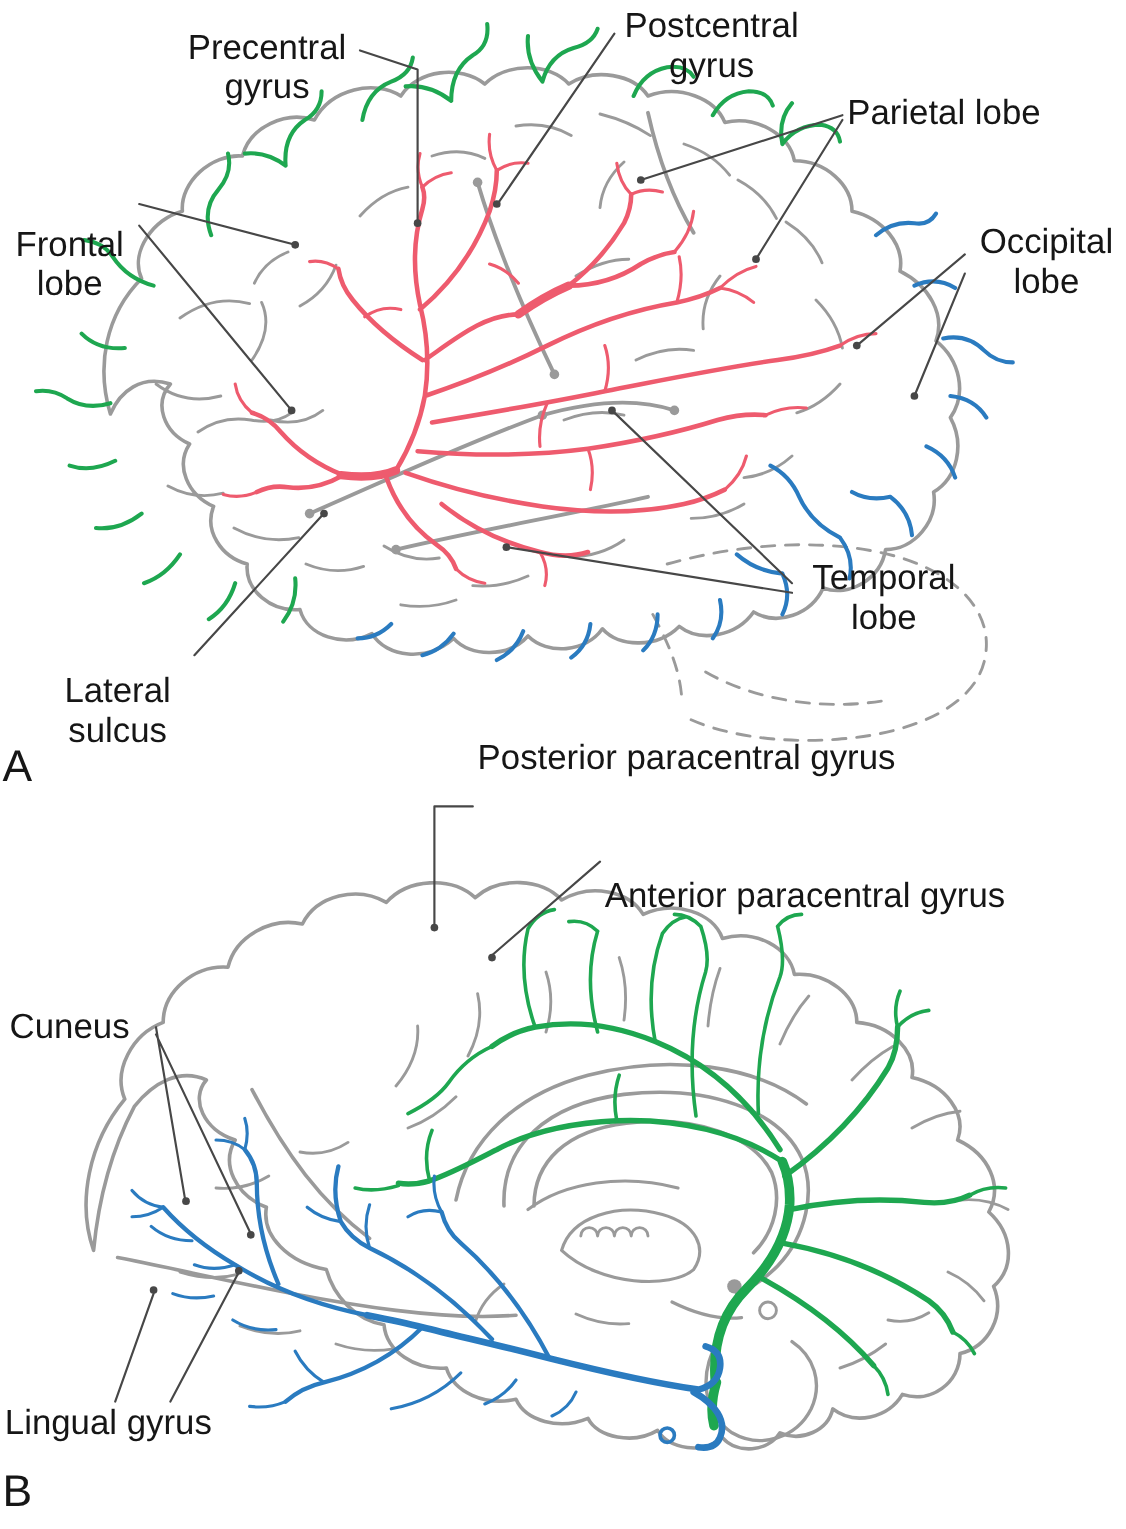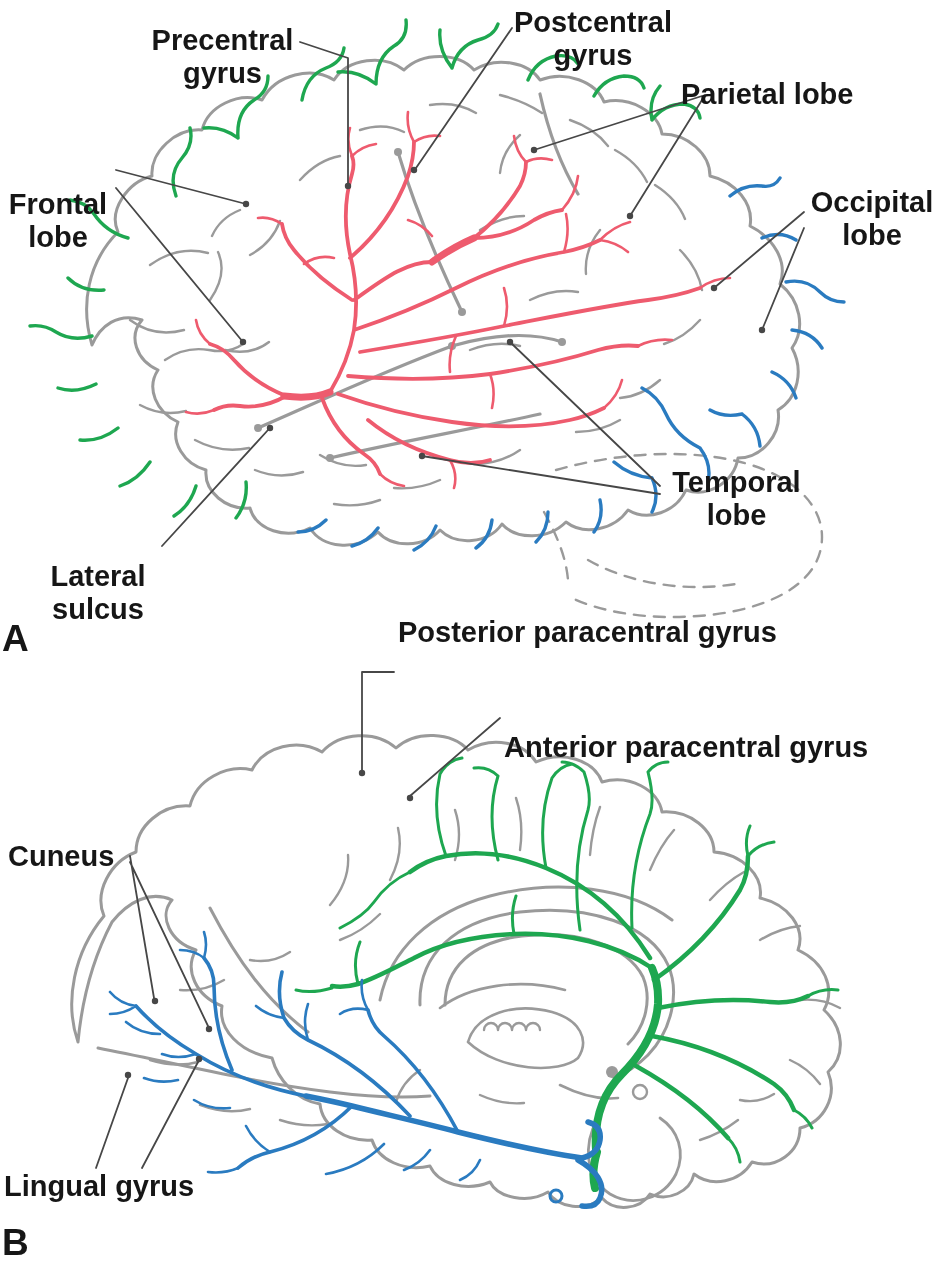--- a/index.html
+++ b/index.html
@@ -1,17 +1,17 @@
 <!DOCTYPE html>
 <html><head>
 <meta charset="utf-8">
 <style>
   html,body{margin:0;padding:0;background:#ffffff;}
   .fig{position:relative;width:938px;height:1274px;background:#ffffff;
-       font-family:"Liberation Sans",sans-serif;overflow:hidden;font-weight:bold;}
+       font-family:"Liberation Sans",sans-serif;overflow:hidden;}
   .fig svg{position:absolute;left:0;top:0;}
   .label{position:absolute;font-size:29px;color:#161616;line-height:1.14;
          white-space:pre-line;}
   .center{text-align:center;}
   .panel-letter{position:absolute;font-size:37px;color:#161616;}
   svg path{stroke-linecap:round;stroke-linejoin:round;}
 </style>
 </head>
 <body>
 
@@ -321,21 +321,21 @@
     </g>
   </g>
 </svg>
 
 <div class="label center" style="left:115px;top:24px;width:215px;">Precentral
 gyrus</div>
 
 <div class="label center" style="left:488px;top:6px;width:210px;">Postcentral
 gyrus</div>
 
-<div class="label" style="left:681px;top:78px;">Parietal lobe</div>
+<div class="label" style="left:706px;top:78px;">Parietal lobe</div>
 
 <div class="label center" style="left:2px;top:160px;width:112px;margin-top:28px;">Frontal
 lobe</div>
 
 <div class="label center" style="left:806px;top:186px;width:132px;text-align:center;">Occipital
 lobe</div>
 
 <div class="label center" style="left:664px;top:466px;width:145px;">Temporal
 lobe</div>
 

